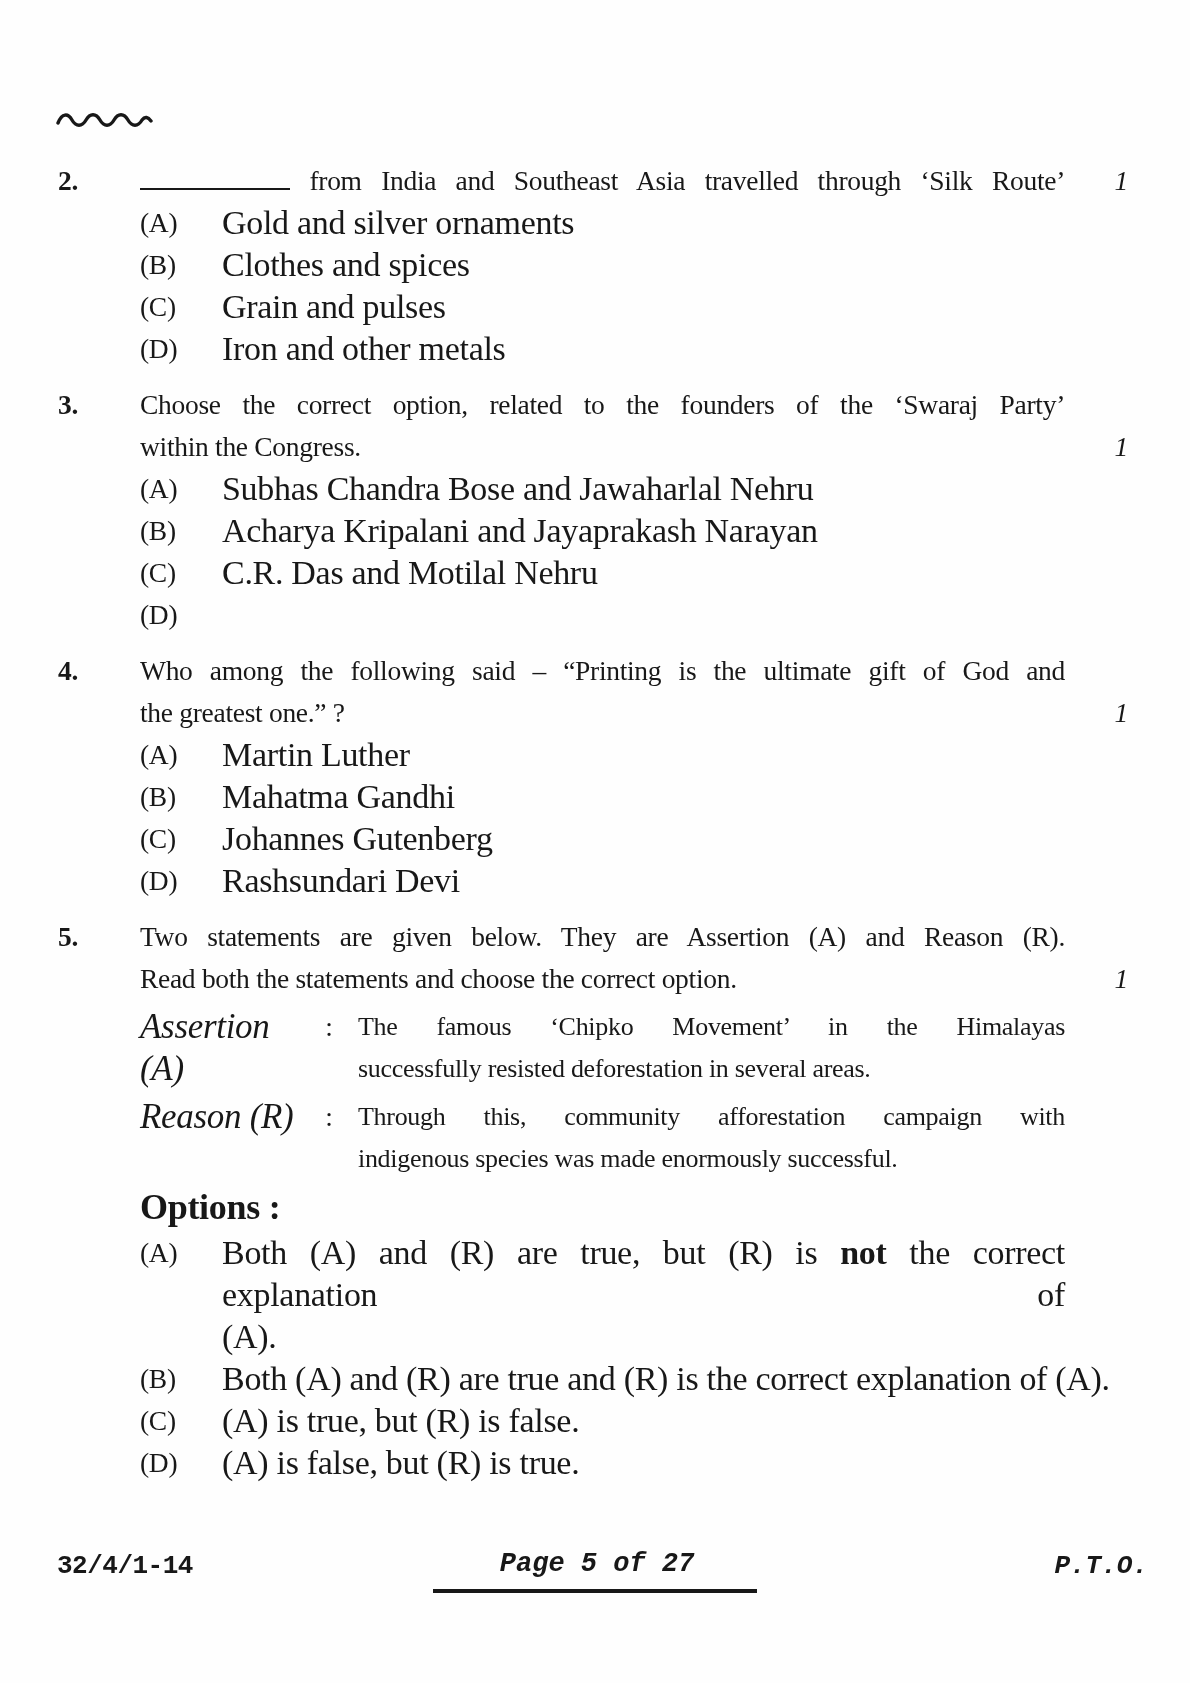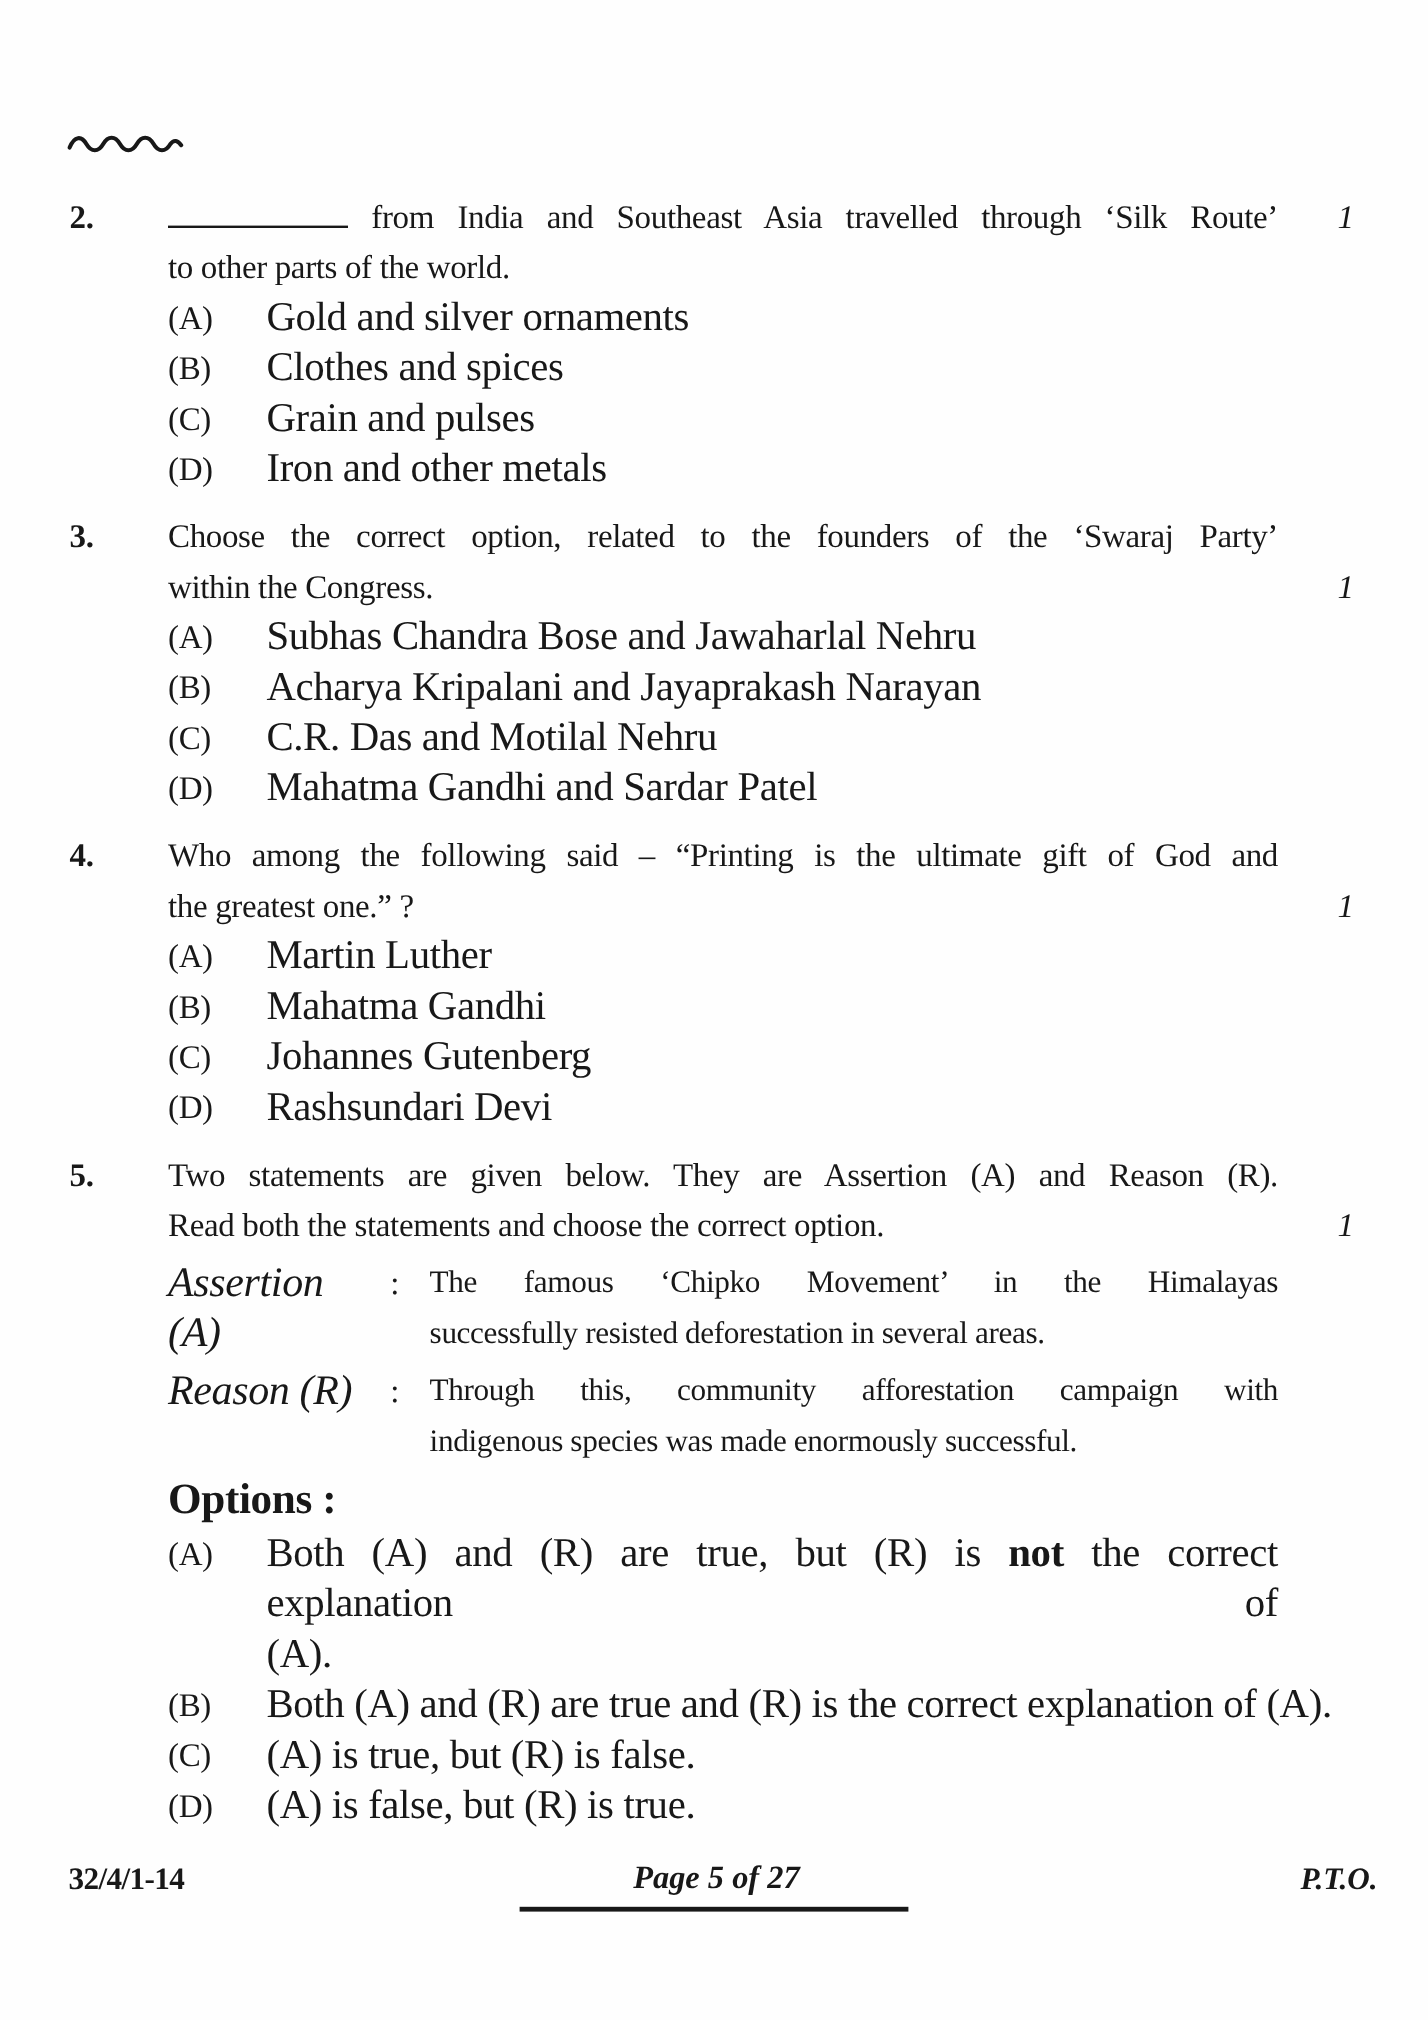--- a/index.html
+++ b/index.html
@@ -56,21 +56,21 @@
   .optgap { margin-top:4px; }
   .opt { display:flex; }
   .optlabel { width:82px; font-size:27.5px; line-height:42px; letter-spacing:-0.3px; }
   .opttext { width:843px; }
   .oline { font-size:34px; line-height:42px; letter-spacing:-0.3px; }
   .b { font-weight:700; }
   .i { }
 
   .footer {
     position:absolute; left:0; top:1545px; width:1190px; height:46px;
-    font-family:Liberation Serif, serif; font-size:26px;
+    font-family:Liberation Mono, monospace; font-size:26px;
   }
   .footer-left  { position:absolute; left:57px;  top:6px; font-weight:600; letter-spacing:-0.5px; }
   .footer-center{
     position:absolute; left:597px; top:4px; transform:translateX(-50%);
     font-style:italic; font-weight:600; font-size:27px;
   }
   .footer-right { position:absolute; right:42px; top:6px; font-style:italic; font-weight:600; }
   .page-underline {
     position:absolute; left:433px; top:1589px; width:324px; height:4px;
     background:#181818;
@@ -84,21 +84,20 @@
   <svg class="squiggle" width="100" height="26" viewBox="0 0 100 26" fill="none">
     <path d="M2,15 C6,5 12,5 16,12 C20,19 26,19 30,12 C34,5 40,5 44,12 C48,19 54,19 58,12 C62,5 68,5 72,12 C76,19 82,19 86,12 C89,8 92,9 95,13" stroke="#181818" stroke-width="3.4" stroke-linecap="round" fill="none"></path>
   </svg>
 
   <div class="content">
       <div class="q">
         <div class="qnum">2.</div>
         <div class="qbody">
           <div class="line nw"><span class="marks">1</span></div>
           <div class="line just"><span class="blank"></span><span class="ltxt"> from India and Southeast Asia travelled through ‘Silk Route’</span></div>
-          <div class="line nw"><span class="ltxt">to other parts of the world.</span></div>
           <div class="opt">
             <div class="optlabel">(A)</div>
             <div class="opttext">
               <div class="oline nw"><span>Gold and silver ornaments</span></div>
             </div>
           </div>
           <div class="opt">
             <div class="optlabel">(B)</div>
             <div class="opttext">
               <div class="oline nw"><span>Clothes and spices</span></div>
@@ -136,23 +135,20 @@
             </div>
           </div>
           <div class="opt">
             <div class="optlabel">(C)</div>
             <div class="opttext">
               <div class="oline nw"><span>C.R. Das and Motilal Nehru</span></div>
             </div>
           </div>
           <div class="opt">
             <div class="optlabel">(D)</div>
-            <div class="opttext">
-              <div class="oline nw"><span>Mahatma Gandhi and Sardar Patel</span></div>
-            </div>
           </div>
         </div>
       </div>
       <div class="q">
         <div class="qnum">4.</div>
         <div class="qbody">
           <div class="line just"><span class="ltxt">Who among the following said – “Printing is the ultimate gift of God and</span></div>
           <div class="line nw"><span class="ltxt">the greatest one.” ?</span><span class="marks">1</span></div>
           <div class="opt">
             <div class="optlabel">(A)</div>

